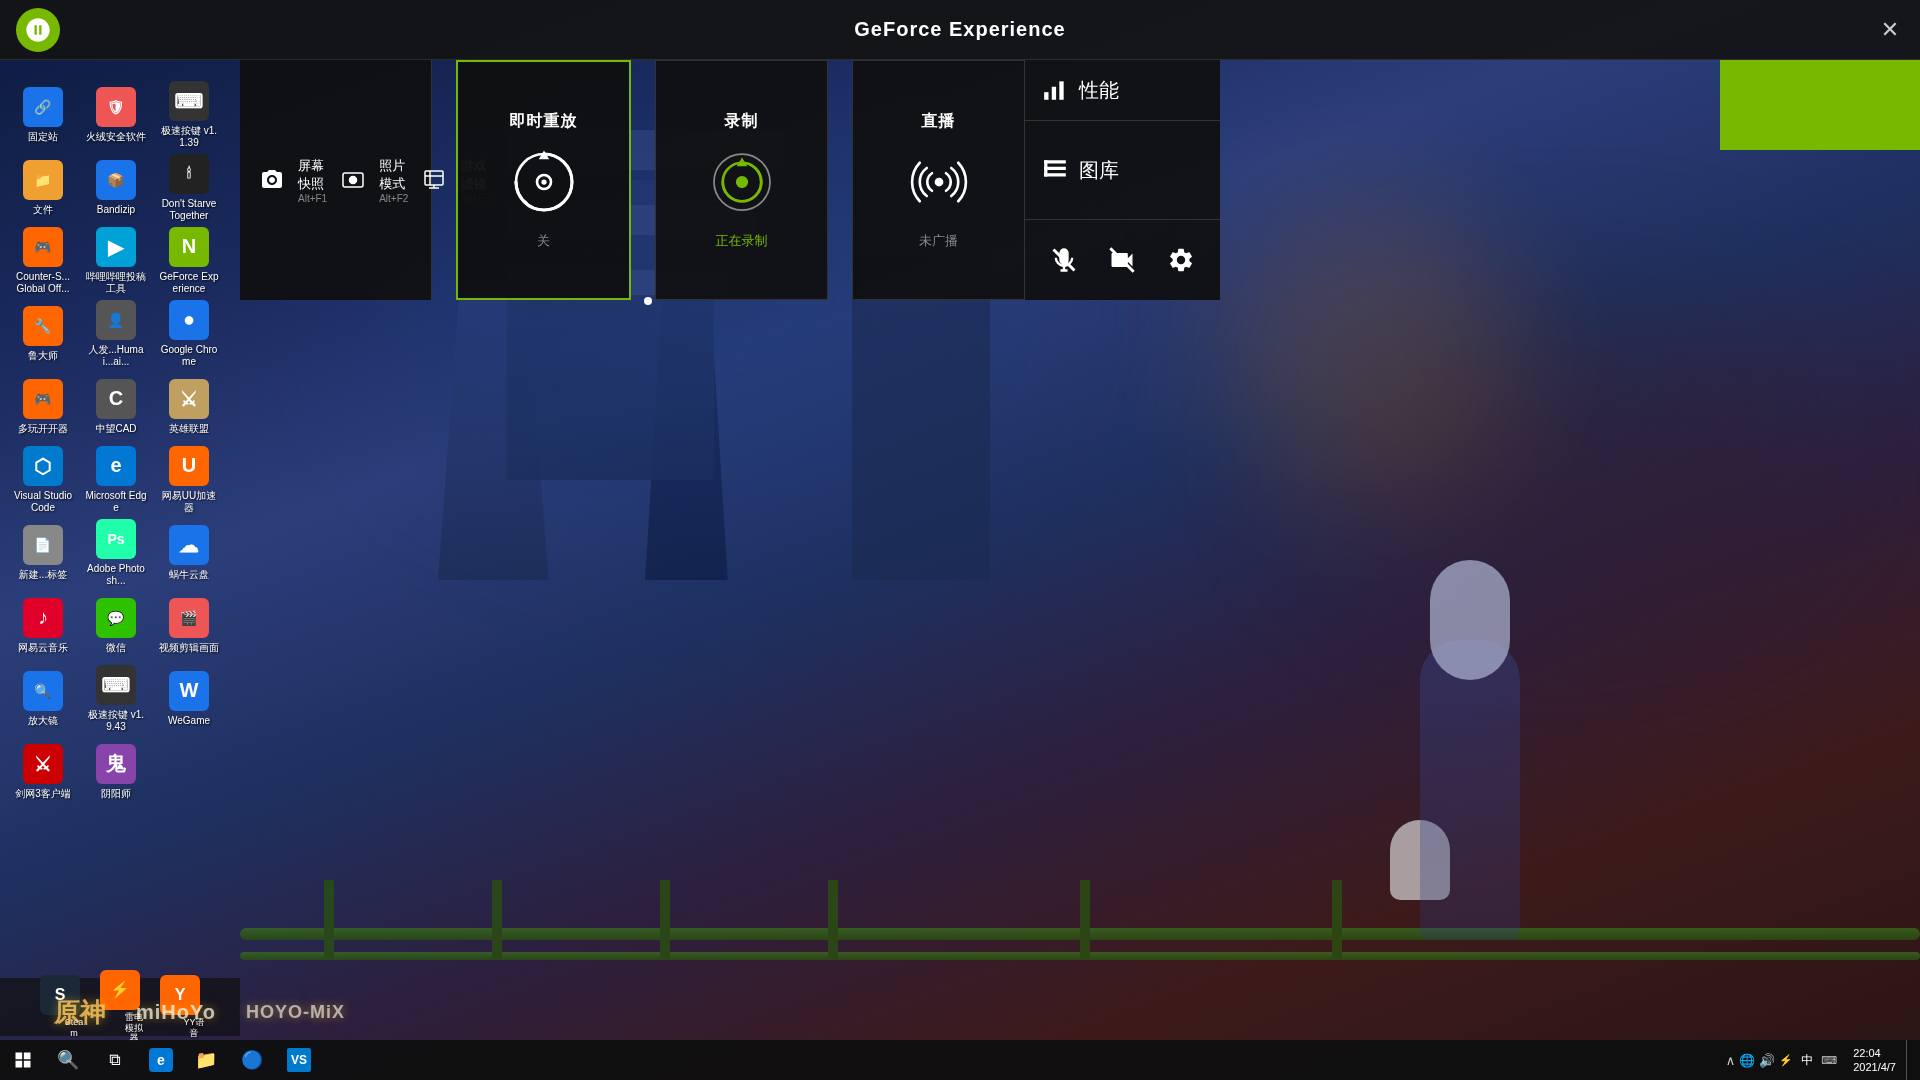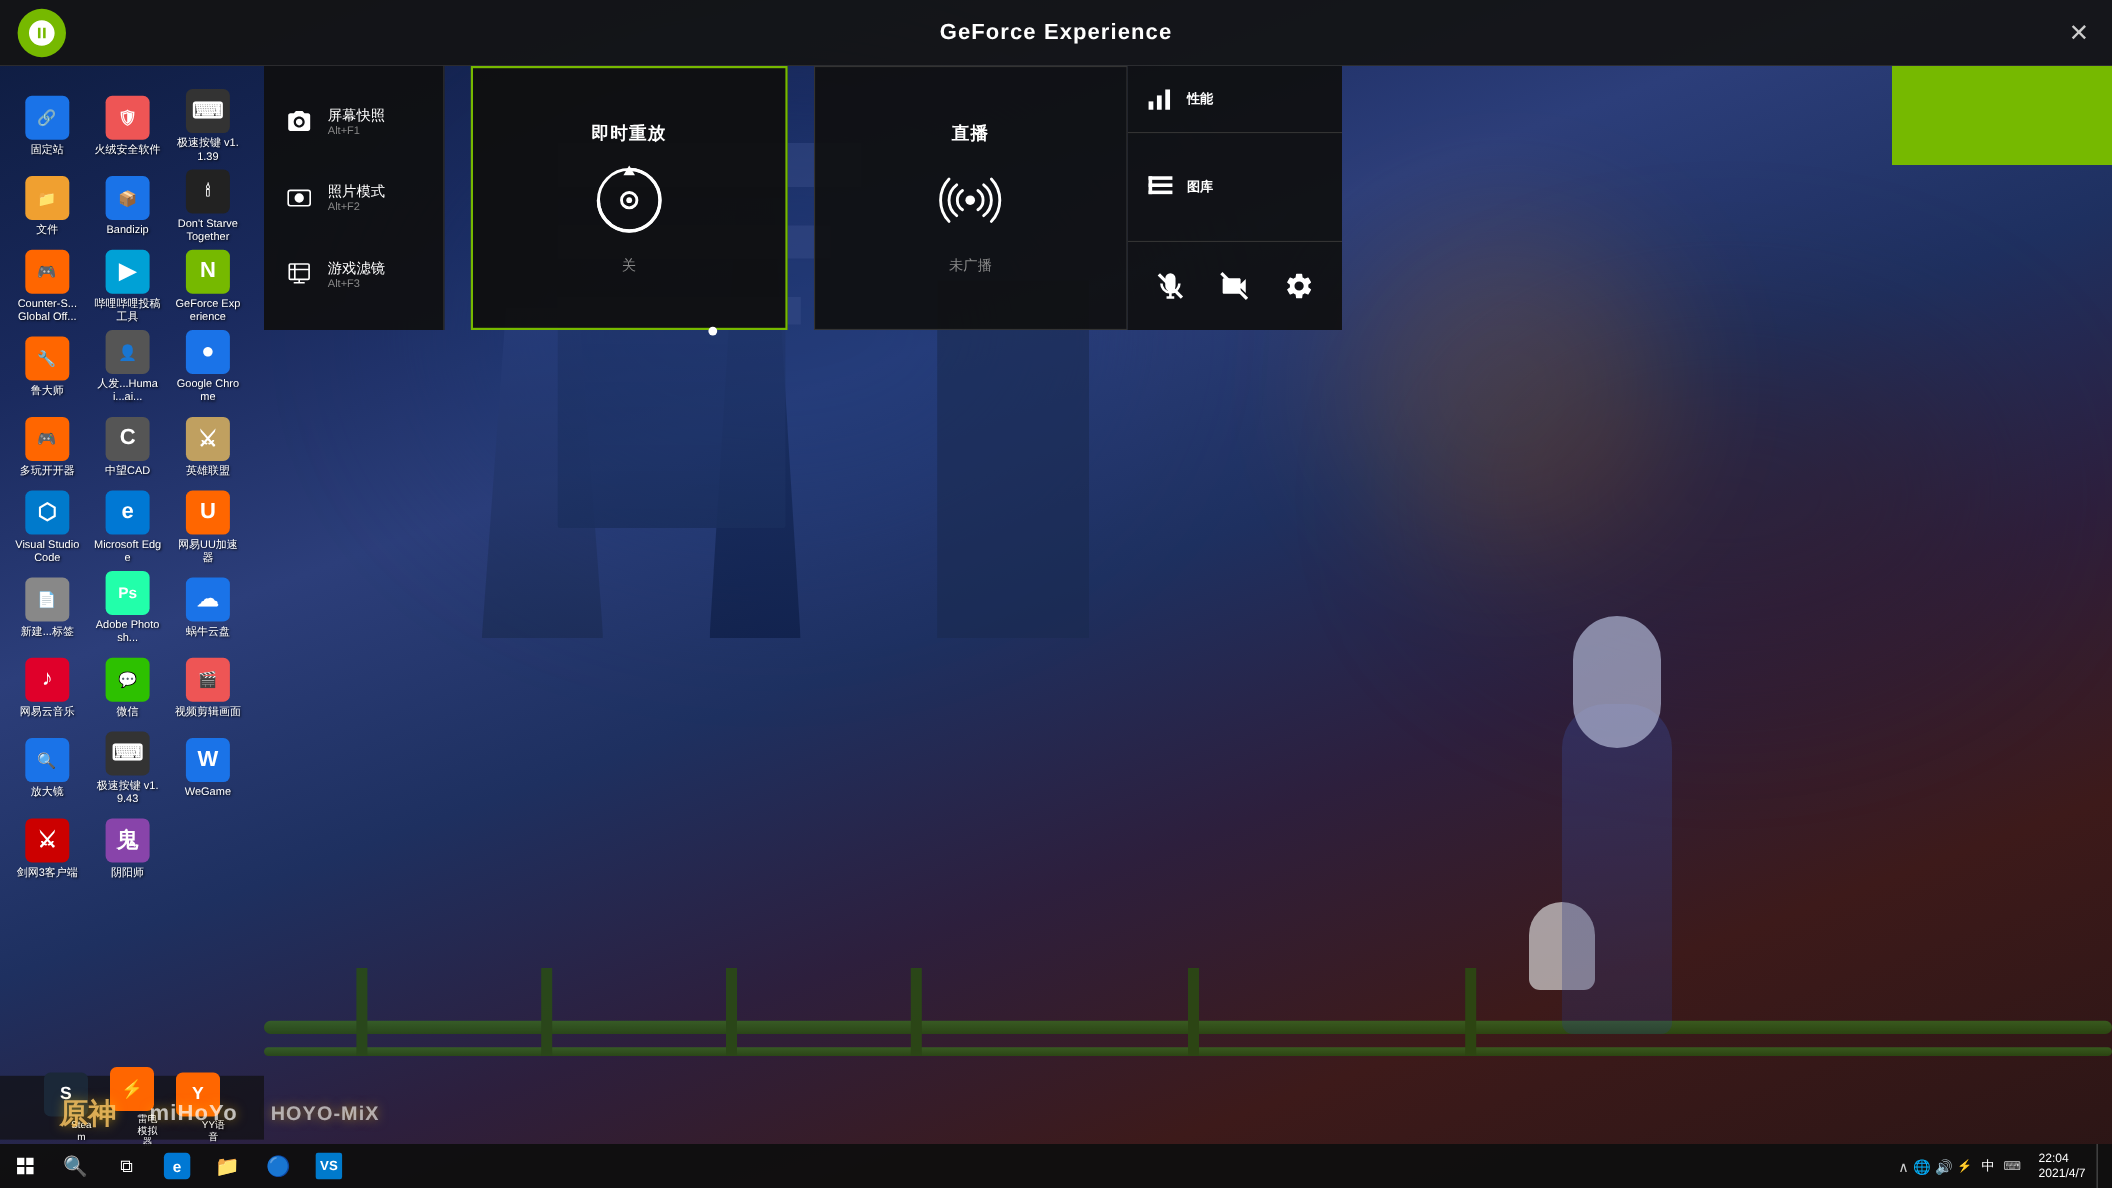--- a/index.html
+++ b/index.html
@@ -236,24 +236,24 @@
 
     
     #features-row {
       display: flex;
       height: 240px;
       margin-top: 0;
     }
 
     
     #left-features {
-      width: 164px;
+      width: 192px;
       background: rgba(15,15,15,0.92);
       display: flex;
-      flex-direction: column;
+      flex-direction: row;
       justify-content: space-around;
       padding: 16px 12px;
       border-right: 1px solid #333;
     }
 
     .feature-item {
       display: flex;
       align-items: center;
       gap: 12px;
       padding: 8px 6px;
@@ -372,23 +372,23 @@
     .right-panel-top {
       display: flex;
       align-items: center;
       gap: 10px;
       padding: 16px 16px;
       border-bottom: 1px solid #333;
       cursor: pointer;
     }
 
     .right-panel-label {
-      font-size: 12px;
+      font-size: 20px;
       color: #fff;
-      font-weight: 700;
+      font-weight: 400;
     }
 
     .right-panel-icon {
       width: 28px;
       height: 28px;
       display: flex;
       align-items: center;
       justify-content: center;
     }
 
@@ -730,20 +730,38 @@
 
               <path d="M40 8 A32 32 0 1 1 8 40" stroke="white" stroke-width="3.5" fill="none" stroke-linecap="round"></path>
               <polygon points="40,4 34,14 46,14" fill="white"></polygon>
 
               <path d="M8 40 A32 32 0 0 0 20 64" stroke="white" stroke-width="3" fill="none" stroke-linecap="round" stroke-dasharray="4,4"></path>
             </svg>
           </div>
           <span class="feature-card-status">关</span>
         </div>
 
+        <div class="feature-card">
+          <span class="feature-card-title">录制</span>
+          <div class="feature-card-icon">
+            <svg class="record-icon" viewBox="0 0 80 80">
+
+              <circle cx="40" cy="40" r="32" stroke="#888" stroke-width="2" fill="none"></circle>
+
+              <circle cx="40" cy="40" r="22" stroke="#76b900" stroke-width="3" fill="none"></circle>
+
+              <path d="M40 18 A22 22 0 1 1 18 40" stroke="#76b900" stroke-width="3" fill="none" stroke-linecap="round"></path>
+
+              <circle cx="40" cy="40" r="7" fill="#76b900"></circle>
+
+              <polygon points="40,12 34,22 46,22" fill="#76b900"></polygon>
+            </svg>
+          </div>
+          <span class="feature-card-status recording">正在录制</span>
+        </div>
 
         <div class="feature-card">
           <span class="feature-card-title">直播</span>
           <div class="feature-card-icon">
             <svg class="broadcast-icon" viewBox="0 0 80 80">
 
               <path d="M18 62 A32 32 0 0 1 18 18" stroke="white" stroke-width="3" fill="none" stroke-linecap="round"></path>
               <path d="M62 18 A32 32 0 0 1 62 62" stroke="white" stroke-width="3" fill="none" stroke-linecap="round"></path>
 
               <path d="M26 56 A20 20 0 0 1 26 24" stroke="white" stroke-width="3" fill="none" stroke-linecap="round"></path>

